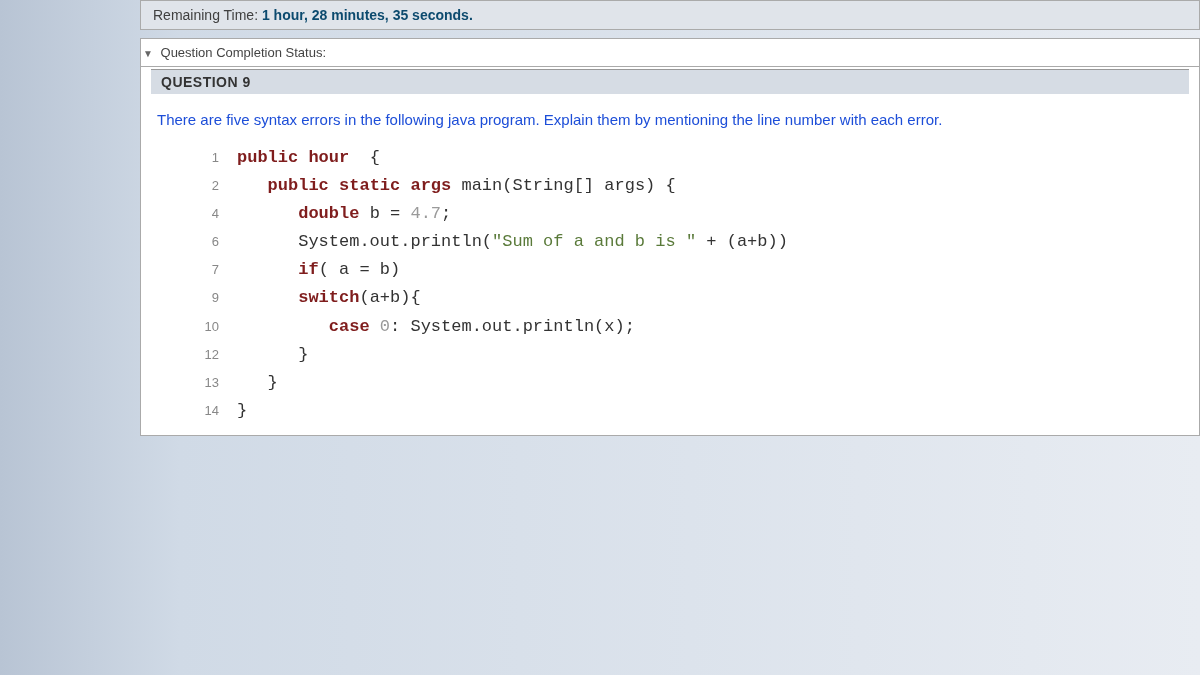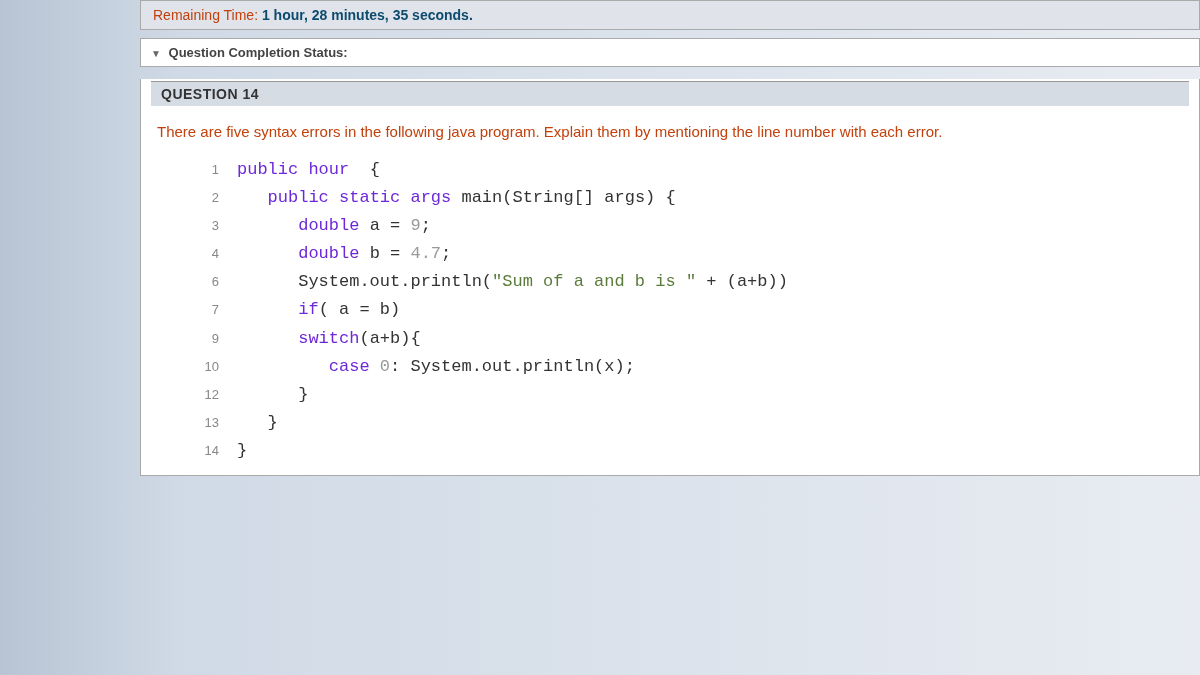--- a/index.html
+++ b/index.html
@@ -16,30 +16,29 @@
       padding-top: 0;
     }
     .timer-bar {
       background: #e0e4ea;
       border: 1px solid #aaa;
       padding: 6px 12px;
       font-size: 14px;
       color: #333;
       margin-bottom: 8px;
     }
-    .timer-bar .label { color: #c2410c; }
+    .timer-bar .label { color: #404040; }
     .timer-bar .time { font-weight: bold; color: #0c4a6e; }
     .status-bar {
       background: #fff;
       border: 1px solid #aaa;
-      padding: 6px 10px;
+      padding: 6px 2px;
       font-size: 13px;
       color: #444;
-      margin-bottom: 12px;
-      font-weight: bold;
+      margin-bottom: 0;
     }
     .status-bar .chev { 
       display: inline-block; 
       font-size: 10px; 
       color: #666; 
       margin-right: 4px;
       vertical-align: middle;
     }
     .question-area {
       background: #fff;
@@ -53,21 +52,21 @@
       padding: 4px 10px;
       font-size: 14px;
       font-weight: bold;
       letter-spacing: 0.5px;
       color: #333;
       margin-bottom: 12px;
       border-top: 1px solid #999;
     }
     .question-text {
       font-size: 15px;
-      color: #c2410c;
+      color: #1d4ed8;
       padding: 4px 6px 14px 6px;
       line-height: 1.35;
     }
     .code-block {
       font-family: "Courier New", monospace;
       font-size: 17px;
       color: #333;
       padding-left: 40px;
       line-height: 1.65;
     }
@@ -75,48 +74,47 @@
     .lineno {
       display: inline-block;
       width: 28px;
       text-align: right;
       color: #888;
       font-size: 13px;
       margin-right: 18px;
       font-family: Arial, sans-serif;
       vertical-align: baseline;
     }
-    .kw { color: #6d28d9; }   
+    .kw { color: #7f1d1d; font-weight: bold; }   
     .dim { color: #9a9a9a; }  
     .str { color: #5a7a3a; }
   </style>
 </head>
 <body>
 
 <div class="outer-wrap">
 
   <div class="timer-bar">
     <span class="label">Remaining Time:</span>
     <span class="time">1 hour, 28 minutes, 35 seconds.</span>
   </div>
 
   <div class="status-bar">
     <span class="chev">▼</span>
     <span>Question Completion Status:</span>
   </div>
 
   <div class="question-area">
-    <div class="question-header">QUESTION 14</div>
+    <div class="question-header">QUESTION 9</div>
 
     <div class="question-text">There are five syntax errors in the following java program. Explain them by mentioning the line number with each error.</div>
 
     <div class="code-block" id="code-block">
         <div class="code-line"><span class="lineno">1</span><span><span class="kw">public</span> <span class="kw">hour</span>  {</span></div>
         <div class="code-line"><span class="lineno">2</span><span>   <span class="kw">public static args</span> main(String[] args) {</span></div>
-        <div class="code-line"><span class="lineno">3</span><span>      <span class="kw">double</span> a = <span class="dim">9</span>;</span></div>
         <div class="code-line"><span class="lineno">4</span><span>      <span class="kw">double</span> b = <span class="dim">4.7</span>;</span></div>
         <div class="code-line"><span class="lineno">6</span><span>      System.out.println(<span class="str">"Sum of a and b is "</span> + (a+b))</span></div>
         <div class="code-line"><span class="lineno">7</span><span>      <span class="kw">if</span>( a = b)</span></div>
         <div class="code-line"><span class="lineno">9</span><span>      <span class="kw">switch</span>(a+b){</span></div>
         <div class="code-line"><span class="lineno">10</span><span>         <span class="kw">case</span> <span class="dim">0</span>: System.out.println(x);</span></div>
         <div class="code-line"><span class="lineno">12</span><span>      }</span></div>
         <div class="code-line"><span class="lineno">13</span><span>   }</span></div>
         <div class="code-line"><span class="lineno">14</span><span>}</span></div>
       </div>
   </div>

